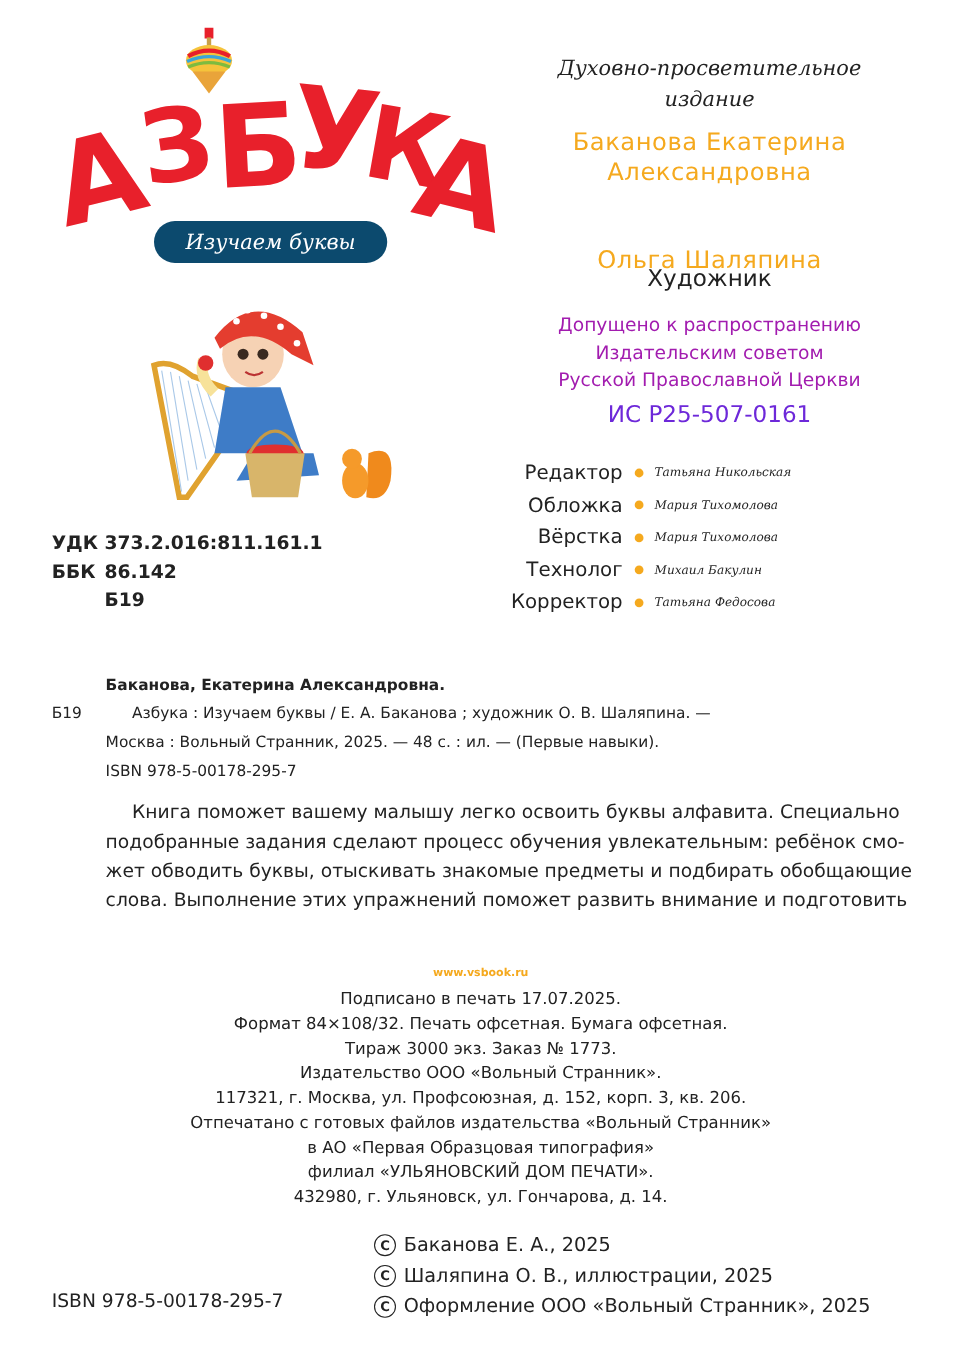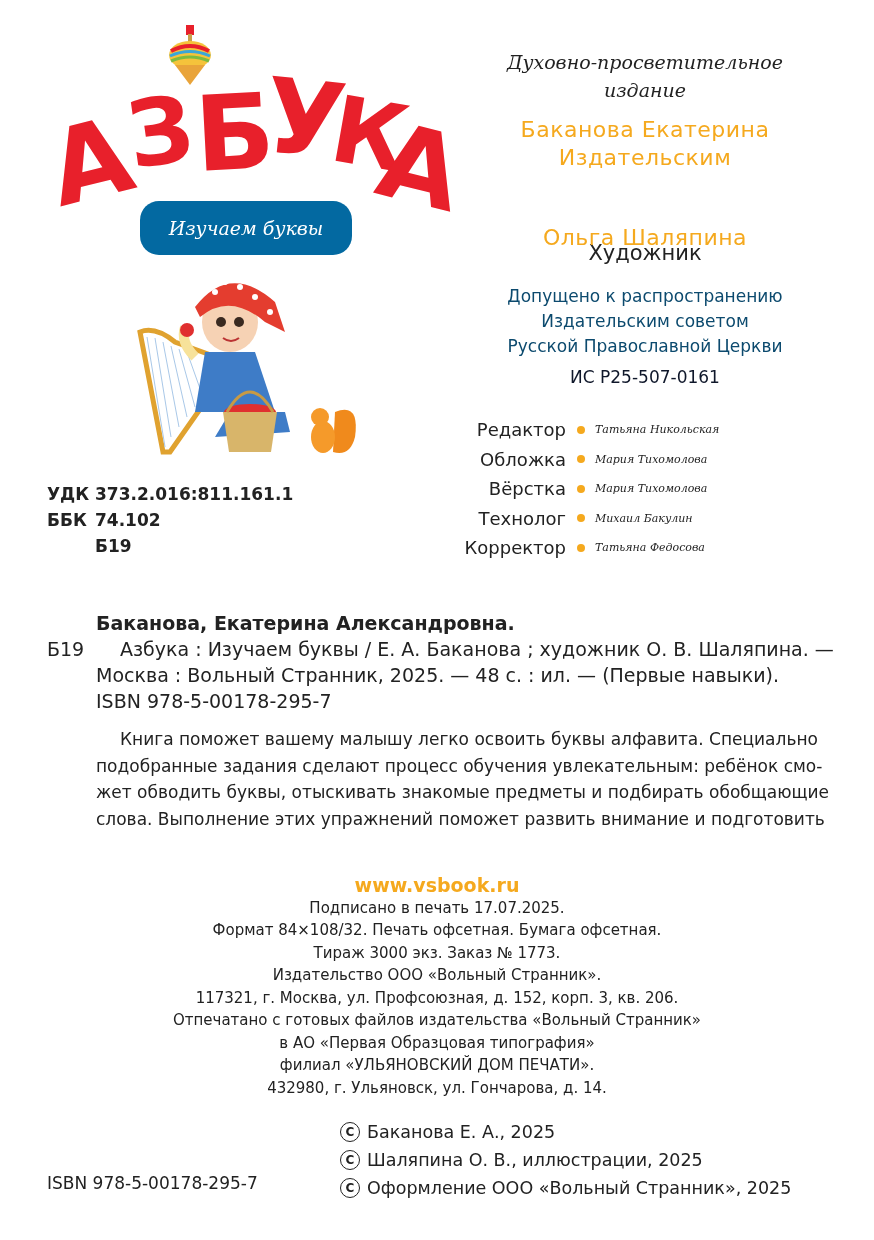--- a/index.html
+++ b/index.html
@@ -8,61 +8,61 @@
   .abs { position: absolute; }
 
   
   .logo { left: 40px; top: 15px; width: 420px; height: 235px; }
   .logo-letter {
     position: absolute; font-family: "DejaVu Sans", sans-serif; font-weight: bold;
     color: #e8202b; font-size: 104px; line-height: 1; letter-spacing: -2px;
   }
   .top-toy { position: absolute; left: 127px; top: 10px; width: 46px; height: 62px; }
   .subtitle-pill {
-    position: absolute; left: 100px; top: 186px; width: 212px; height: 54px;
-    background: #0369a1; border-radius: 19px; display: flex; align-items: center; justify-content: center;
+    position: absolute; left: 100px; top: 186px; width: 212px; height: 38px;
+    background: #0c4a6e; border-radius: 19px; display: flex; align-items: center; justify-content: center;
     color: #ffffff; font-family: "DejaVu Serif", serif; font-style: italic; font-size: 19px;
   }
 
   .illustration { left: 135px; top: 262px; width: 230px; height: 200px; }
 
   
   .right-col { left: 490px; width: 310px; text-align: center; }
   .edition { top: 48px; font-family: "DejaVu Serif", serif; font-style: italic; font-size: 19px; line-height: 28px; color: #222; }
   .author-name { top: 116px; font-size: 22px; line-height: 28px; color: #f5a91e; letter-spacing: 0.5px; }
   .artist-label { top: 192px; font-size: 21px; line-height: 26px; color: #222; margin-top: 48px; }
   .artist-name { top: 224px; font-size: 22px; line-height: 28px; color: #f5a91e; letter-spacing: 0.5px; }
-  .approval { top: 284px; font-size: 17px; line-height: 25px; color: #0c4a6e; }
-  .approval-code { top: 365px; font-size: 17px; line-height: 24px; color: #0f172a; }
+  .approval { top: 284px; font-size: 17px; line-height: 25px; color: #a21caf; }
+  .approval-code { top: 365px; font-size: 21px; line-height: 24px; color: #6d28d9; }
 
   .credits { left: 440px; top: 415px; width: 400px; }
   .credit-row { display: flex; align-items: center; height: 29.5px; font-size: 18px; }
   .credit-role { width: 126px; text-align: right; color: #222; }
   .credit-dot { width: 8px; height: 8px; border-radius: 50%; background: #f5a91e; margin: 0 10px 0 11px; flex-shrink: 0; }
   .credit-name { font-family: "DejaVu Serif", serif; font-style: italic; color: #222; font-size: 11px; text-align: right; }
 
   
   .classif { left: 47px; top: 481px; font-size: 17px; line-height: 26px; color: #222; }
   .classif-row { display: flex; font-weight: bold; }
   .classif-key { width: 48px; }
 
   
-  .bib { left: 47px; top: 610px; width: 790px; font-size: 19px; line-height: 26px; color: #222; }
+  .bib { left: 47px; top: 610px; width: 790px; font-size: 14px; line-height: 26px; color: #222; }
   .bib-author { padding-left: 49px; font-weight: bold; }
   .bib-line { display: flex; }
   .bib-code { width: 49px; }
   .bib-text { padding-left: 0; }
   .bib-indent { padding-left: 49px; }
 
   .annotation { left: 96px; top: 726px; width: 734px; font-size: 17px; line-height: 26.5px; color: #222; text-align: justify; }
   .annotation span { display: block; }
   .annotation .first { text-indent: 24px; }
 
   .imprint { left: 100px; top: 874px; width: 674px; text-align: center; font-size: 15px; line-height: 22.5px; color: #222; }
-  .site { color: #f5a91e; font-weight: bold; font-size: 19px; }
+  .site { color: #f5a91e; font-weight: bold; font-size: 10px; }
 
   .isbn-bottom { left: 47px; top: 1173px; font-size: 17px; color: #222; }
   .copyright { left: 340px; top: 1118px; font-size: 17.5px; line-height: 28px; color: #222; }
   .copyright-row { display: flex; align-items: center; }
   .copy-sign { display: inline-flex; width: 20px; height: 20px; border: 1.6px solid #222; border-radius: 50%; align-items: center; justify-content: center; font-size: 12px; font-weight: bold; margin-right: 7px; }
 </style>
 </head>
 <body>
 
 <div class="abs logo">
@@ -125,21 +125,21 @@
     <circle cx="185" cy="155" r="9" fill="#f59a2a"></circle>
   </g>
 </svg>
 
 <div class="abs right-col edition">
   <div>Духовно-просветительное</div>
   <div>издание</div>
 </div>
 <div class="abs right-col author-name">
   <div>Баканова Екатерина</div>
-  <div>Издательским</div>
+  <div>Александровна</div>
 </div>
 <div class="abs right-col artist-label">Художник</div>
 <div class="abs right-col artist-name">Ольга Шаляпина</div>
 <div class="abs right-col approval">
   <div>Допущено к распространению</div>
   <div>Издательским советом</div>
   <div>Русской Православной Церкви</div>
 </div>
 <div class="abs right-col approval-code">ИС Р25-507-0161</div>
 
@@ -171,21 +171,21 @@
   </div>
 </div>
 
 <div class="abs classif">
   <div class="classif-row">
       <span class="classif-key">УДК</span>
       <span>373.2.016:811.161.1</span>
     </div>
   <div class="classif-row">
       <span class="classif-key">ББК</span>
-      <span>74.102</span>
+      <span>86.142</span>
     </div>
   <div class="classif-row">
       <span class="classif-key"></span>
       <span>Б19</span>
     </div>
 </div>
 
 <div class="abs bib">
   <div class="bib-author">Баканова, Екатерина Александровна.</div>
   <div class="bib-line">

